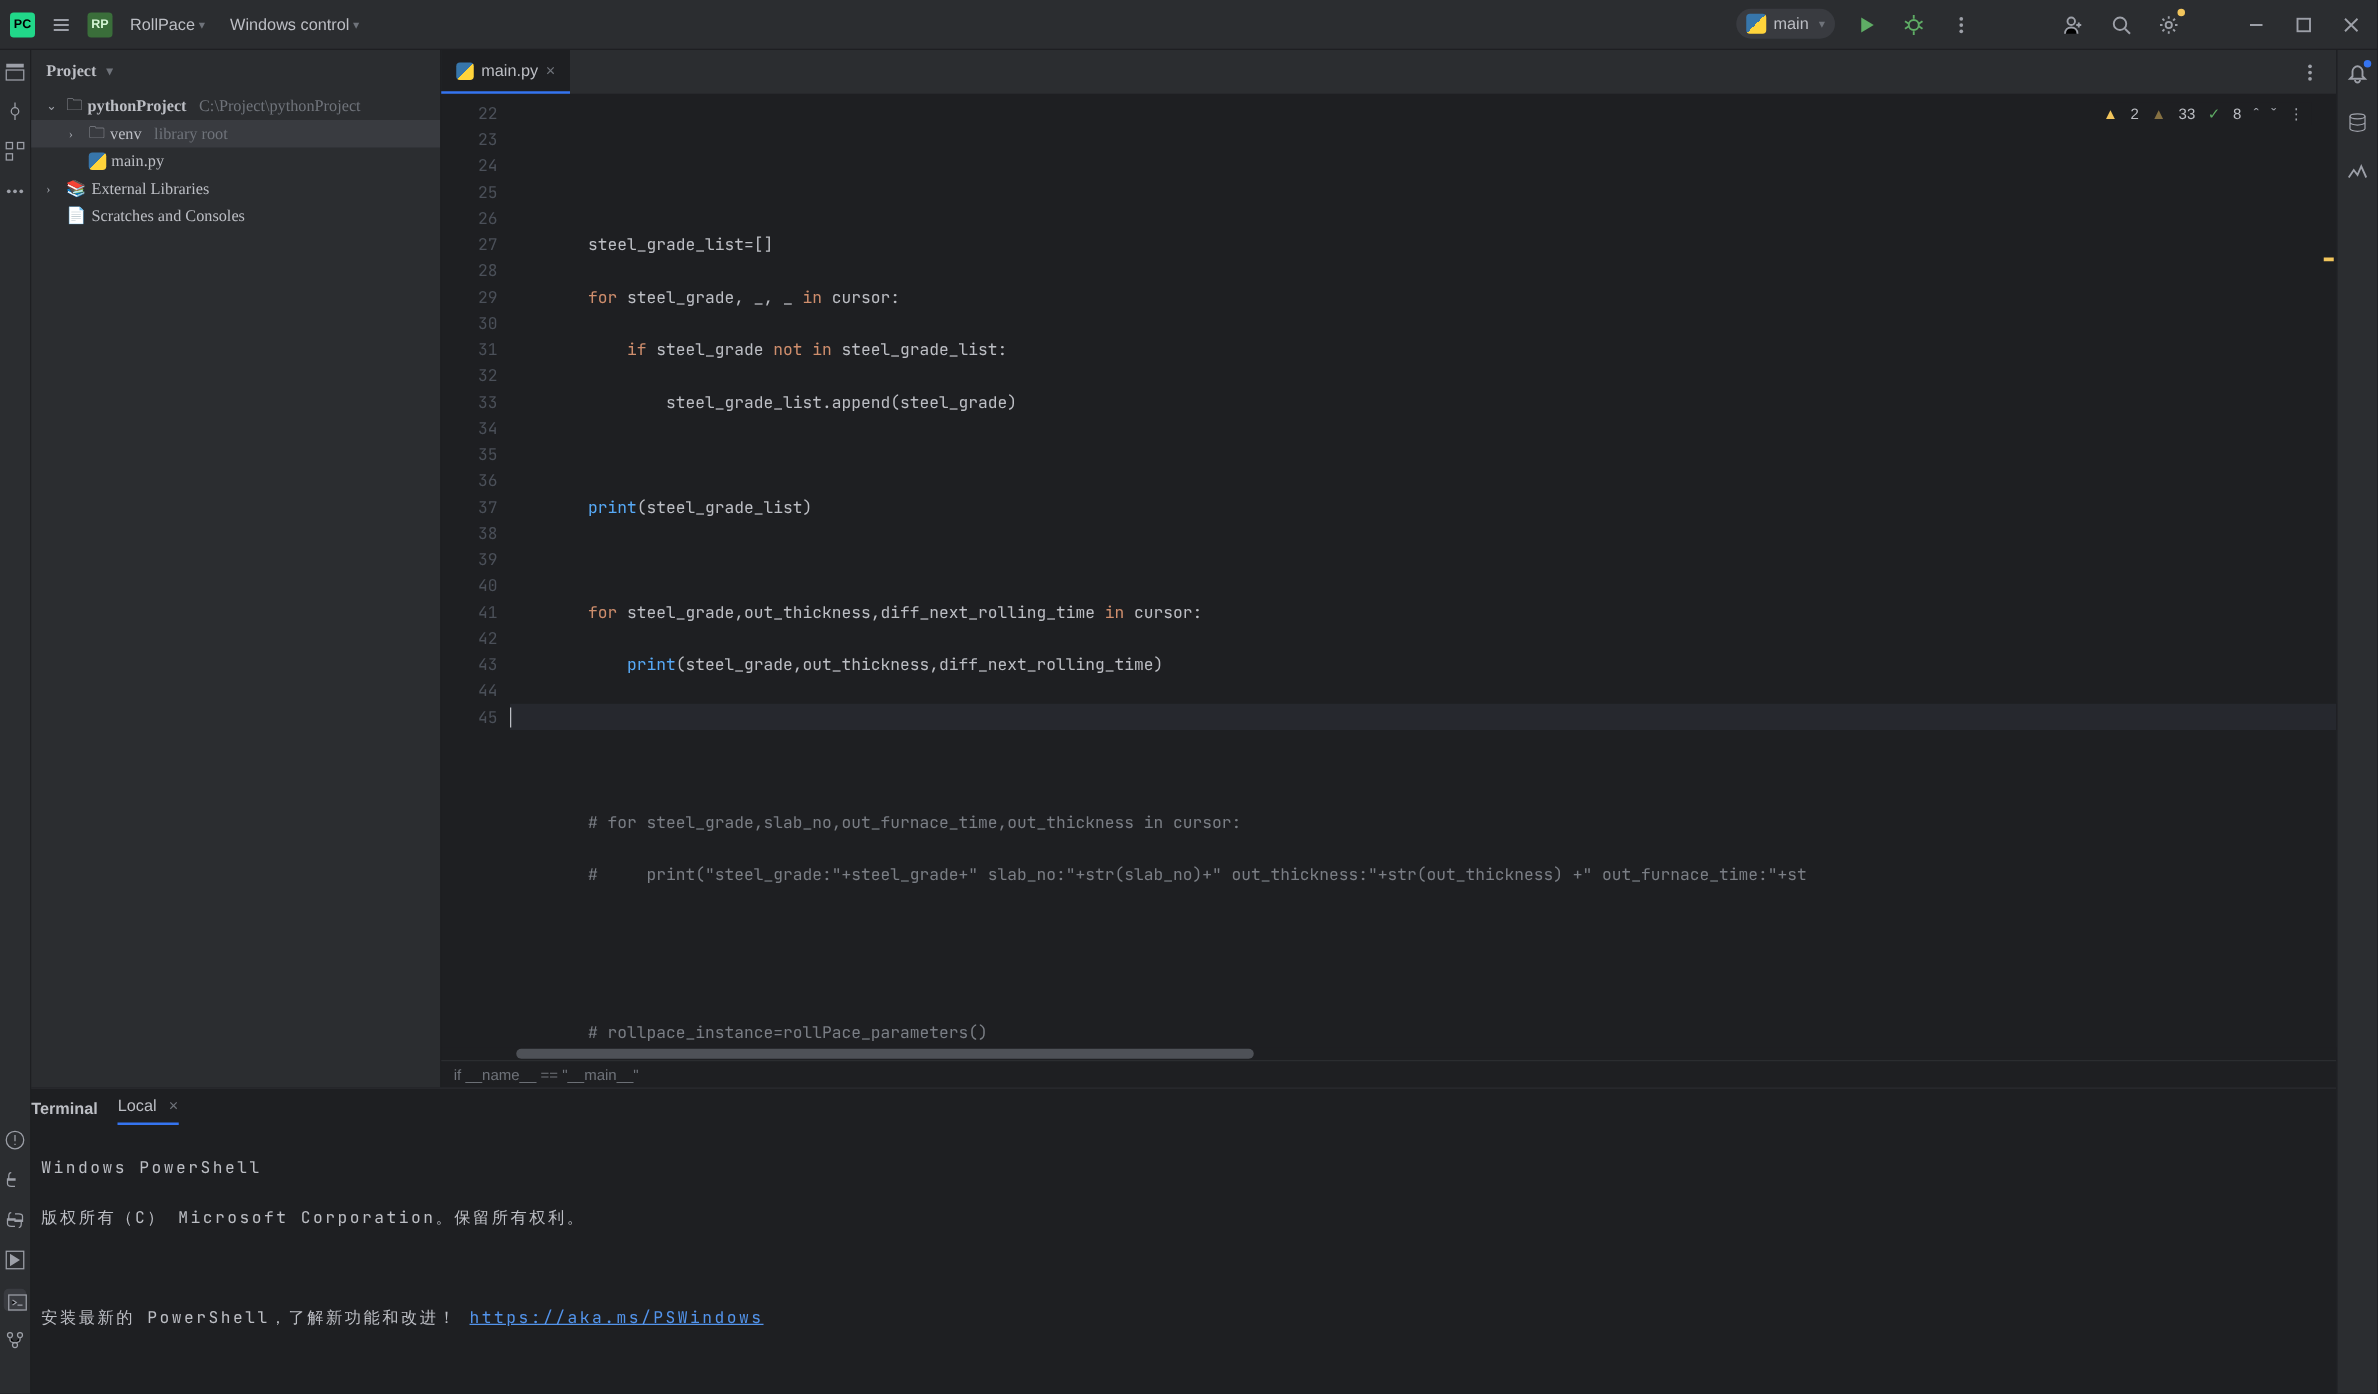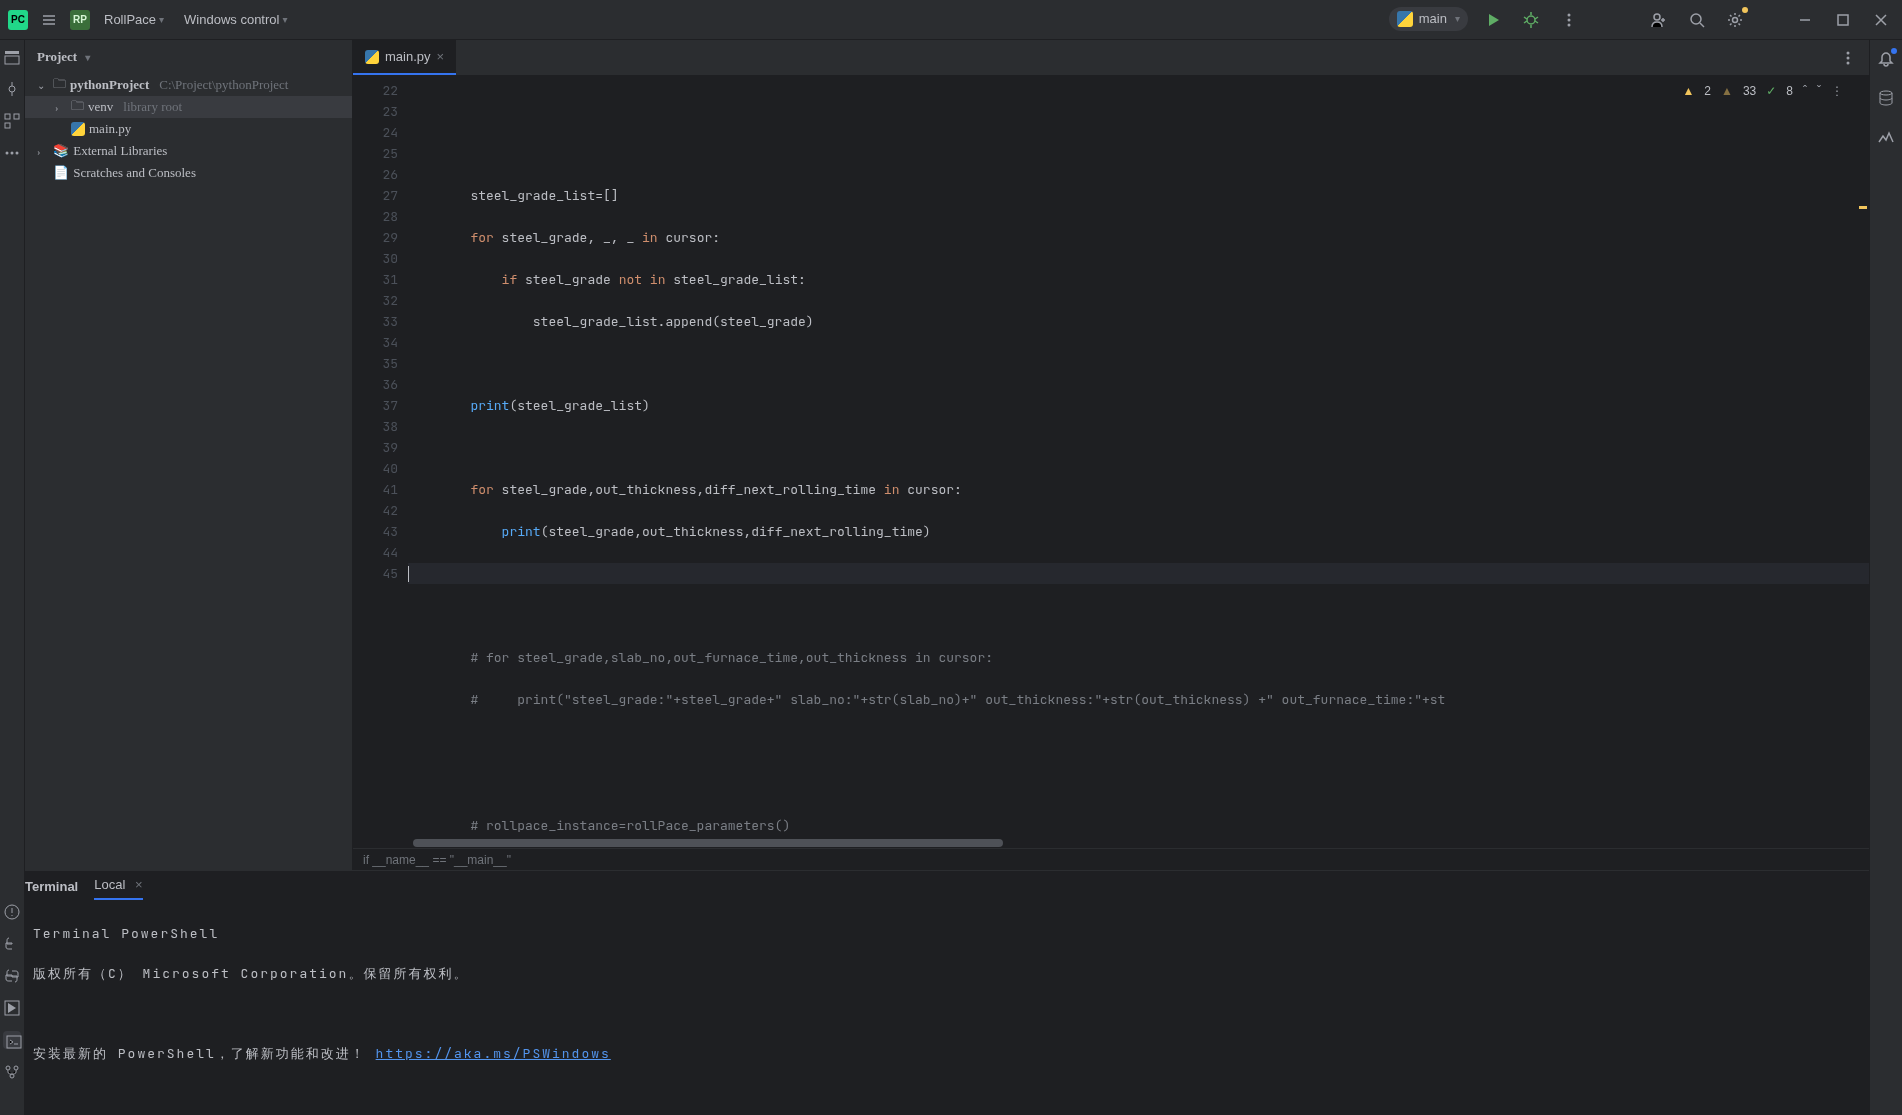--- a/index.html
+++ b/index.html
@@ -495,21 +495,21 @@
 
     <div class="terminal-pane">
       <div class="terminal-tabs">
         <div class="term-tab primary">Terminal</div>
         <div class="term-tab active">
           <span>Local</span>
           <span style="color:#6f737a;margin-left:6px">×</span>
         </div>
       </div>
       <div class="term-body">
-<div>Terminal PowerShell</div>
+<div>Windows PowerShell</div>
 <div>版权所有（C） Microsoft Corporation。保留所有权利。</div>
 <div> </div>
 <div><span>安装最新的 PowerShell，了解新功能和改进！ </span><span class="term-link">https://aka.ms/PSWindows</span></div>
 <div> </div>
 
       </div>
     </div>
   </div>
 
   <div class="right-rail">

